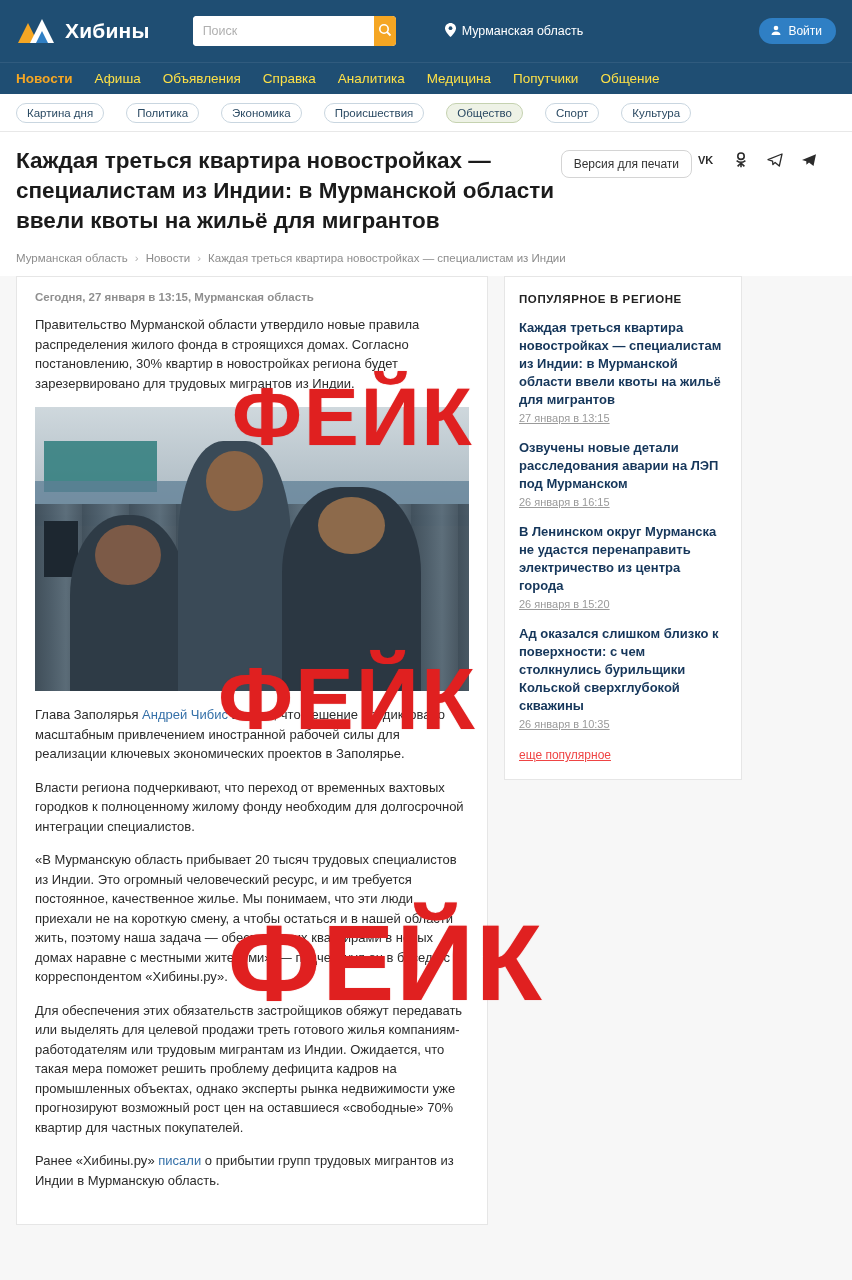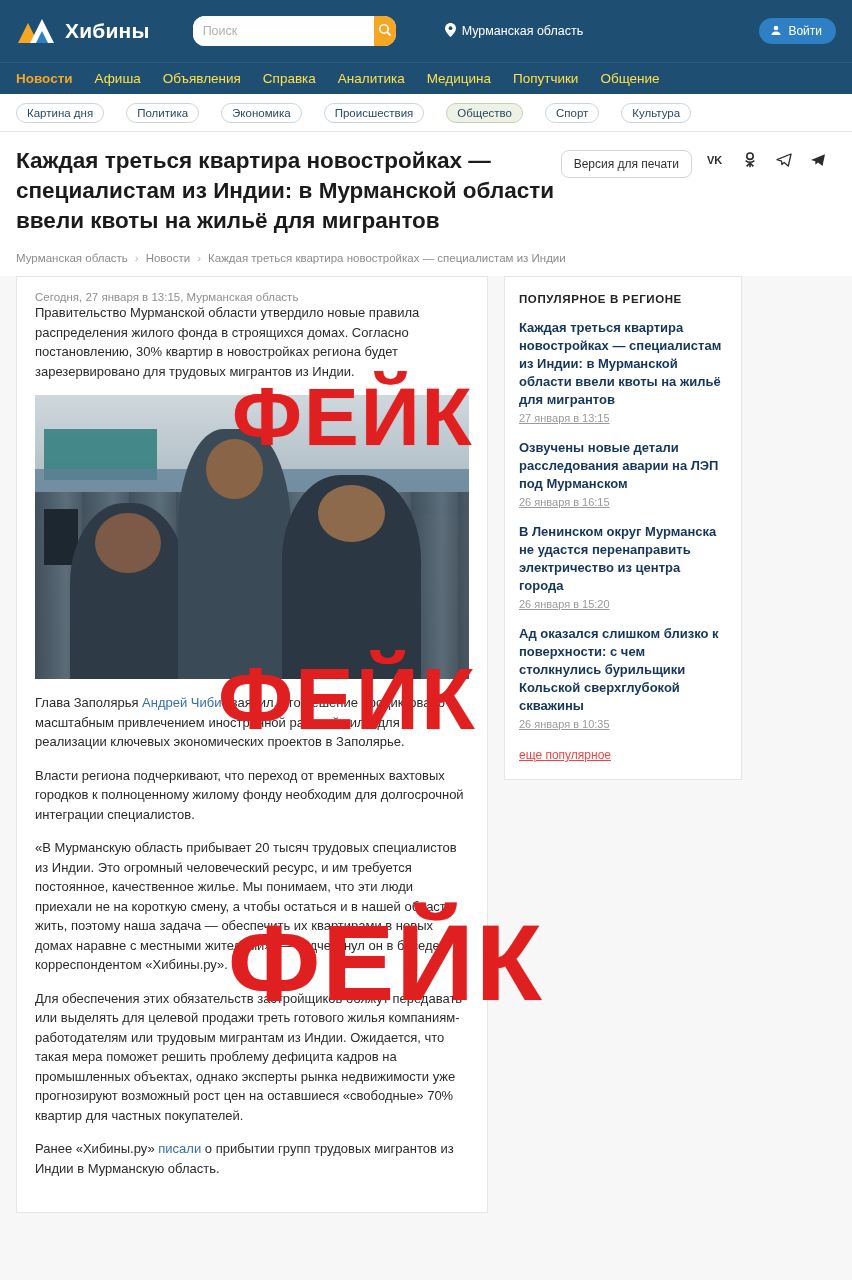--- a/index.html
+++ b/index.html
@@ -28,21 +28,21 @@
   .logo-text {
     color: #ffffff;
     font-size: 21px;
     font-weight: bold;
     letter-spacing: .2px;
   }
   .search-box {
     display: flex;
     align-items: center;
     background: #ffffff;
-    border-radius: 12px;
+    border-radius: 4px;
     height: 30px;
     width: 203px;
     margin-left: 16px;
     overflow: hidden;
   }
   .search-box input {
     border: 0;
     outline: none;
     flex: 1;
     height: 100%;
@@ -150,21 +150,21 @@
     border-radius: 8px;
     background: #fff;
     font-size: 12px;
     color: #333;
     padding: 6px 12px;
     cursor: pointer;
     font-family: "Liberation Sans", sans-serif;
   }
   .share-row {
     position: absolute;
-    right: 24px;
+    right: 33px;
     top: 18px;
     display: flex;
     gap: 14px;
     align-items: center;
   }
   .share-row .sicon {
     width: 20px; height: 20px;
     display: flex; align-items: center; justify-content: center;
     color: #2b2b2b; font-size: 15px; cursor: pointer;
   }
@@ -187,21 +187,21 @@
     padding: 0 16px;
     background: #f7f7f7;
     align-items: flex-start;
   }
   .article {
     width: 472px;
     background: #ffffff;
     border: 1px solid #e6e6e6;
     padding: 14px 18px 20px 18px;
   }
-  .meta { font-size: 11.5px; color: #8f8f8f; margin-bottom: 0; }
+  .meta { font-size: 11.5px; color: #8f8f8f; margin-bottom: 12px; font-weight: bold; }
   .article p {
     font-size: 13px;
     line-height: 19.5px;
     color: #2b2b2b;
     margin-bottom: 14px;
   }
   .article a.inline { color: #3570a8; text-decoration: none; }
 
   .photo {
     width: 100%;

